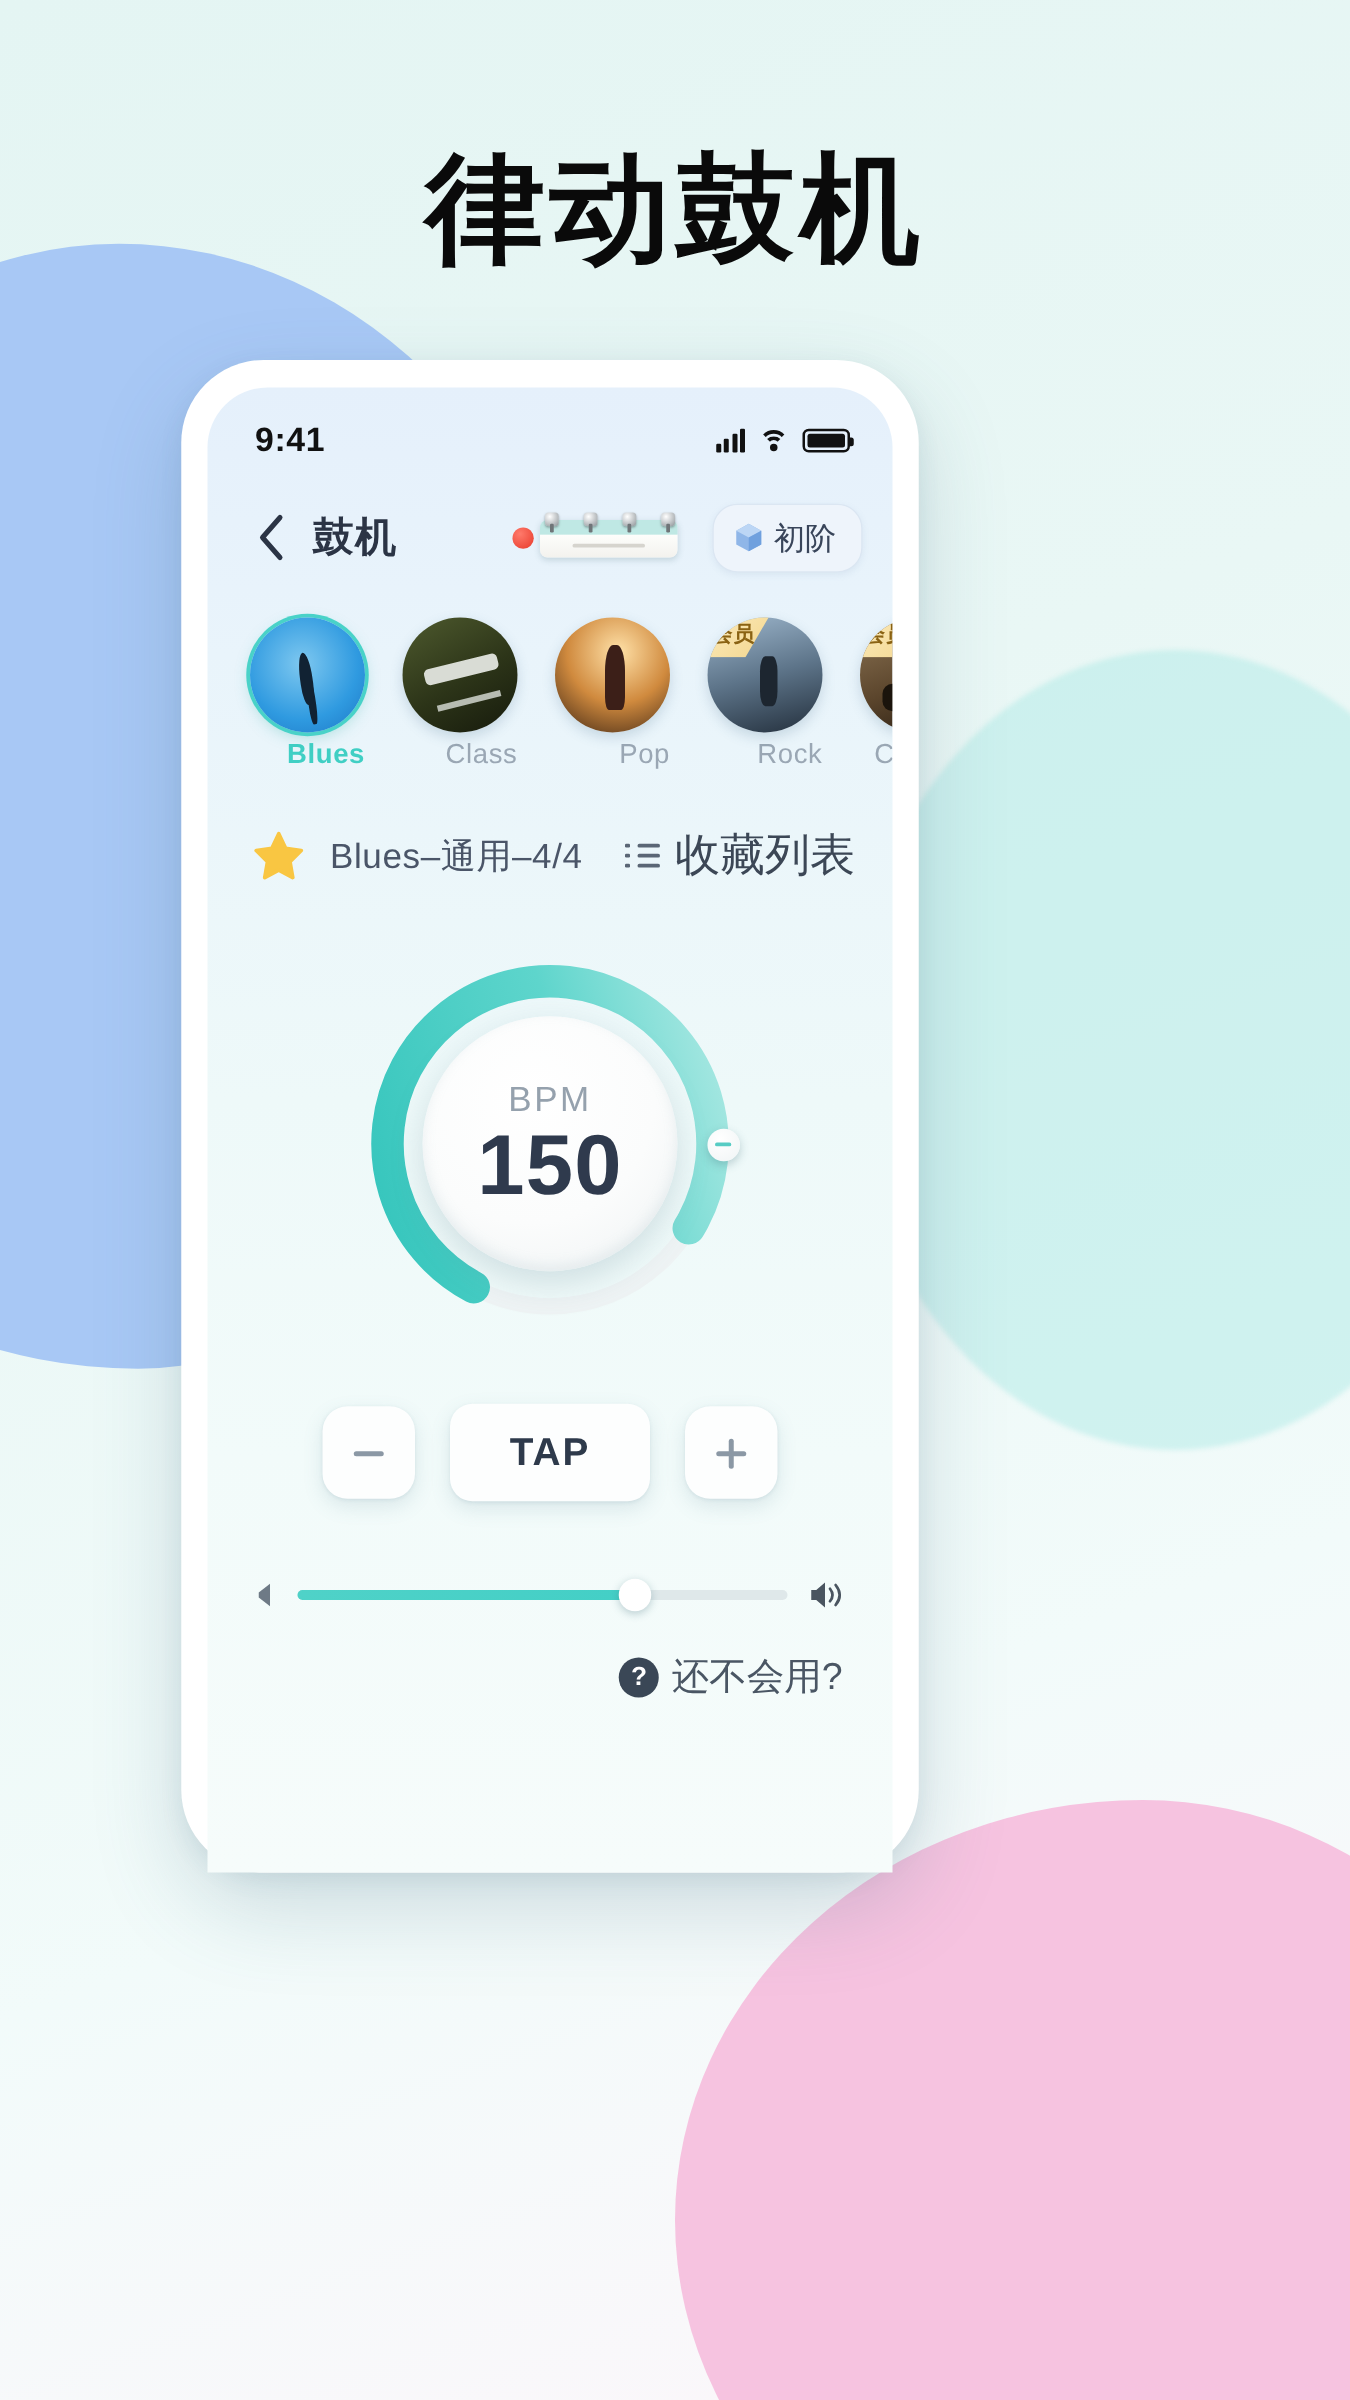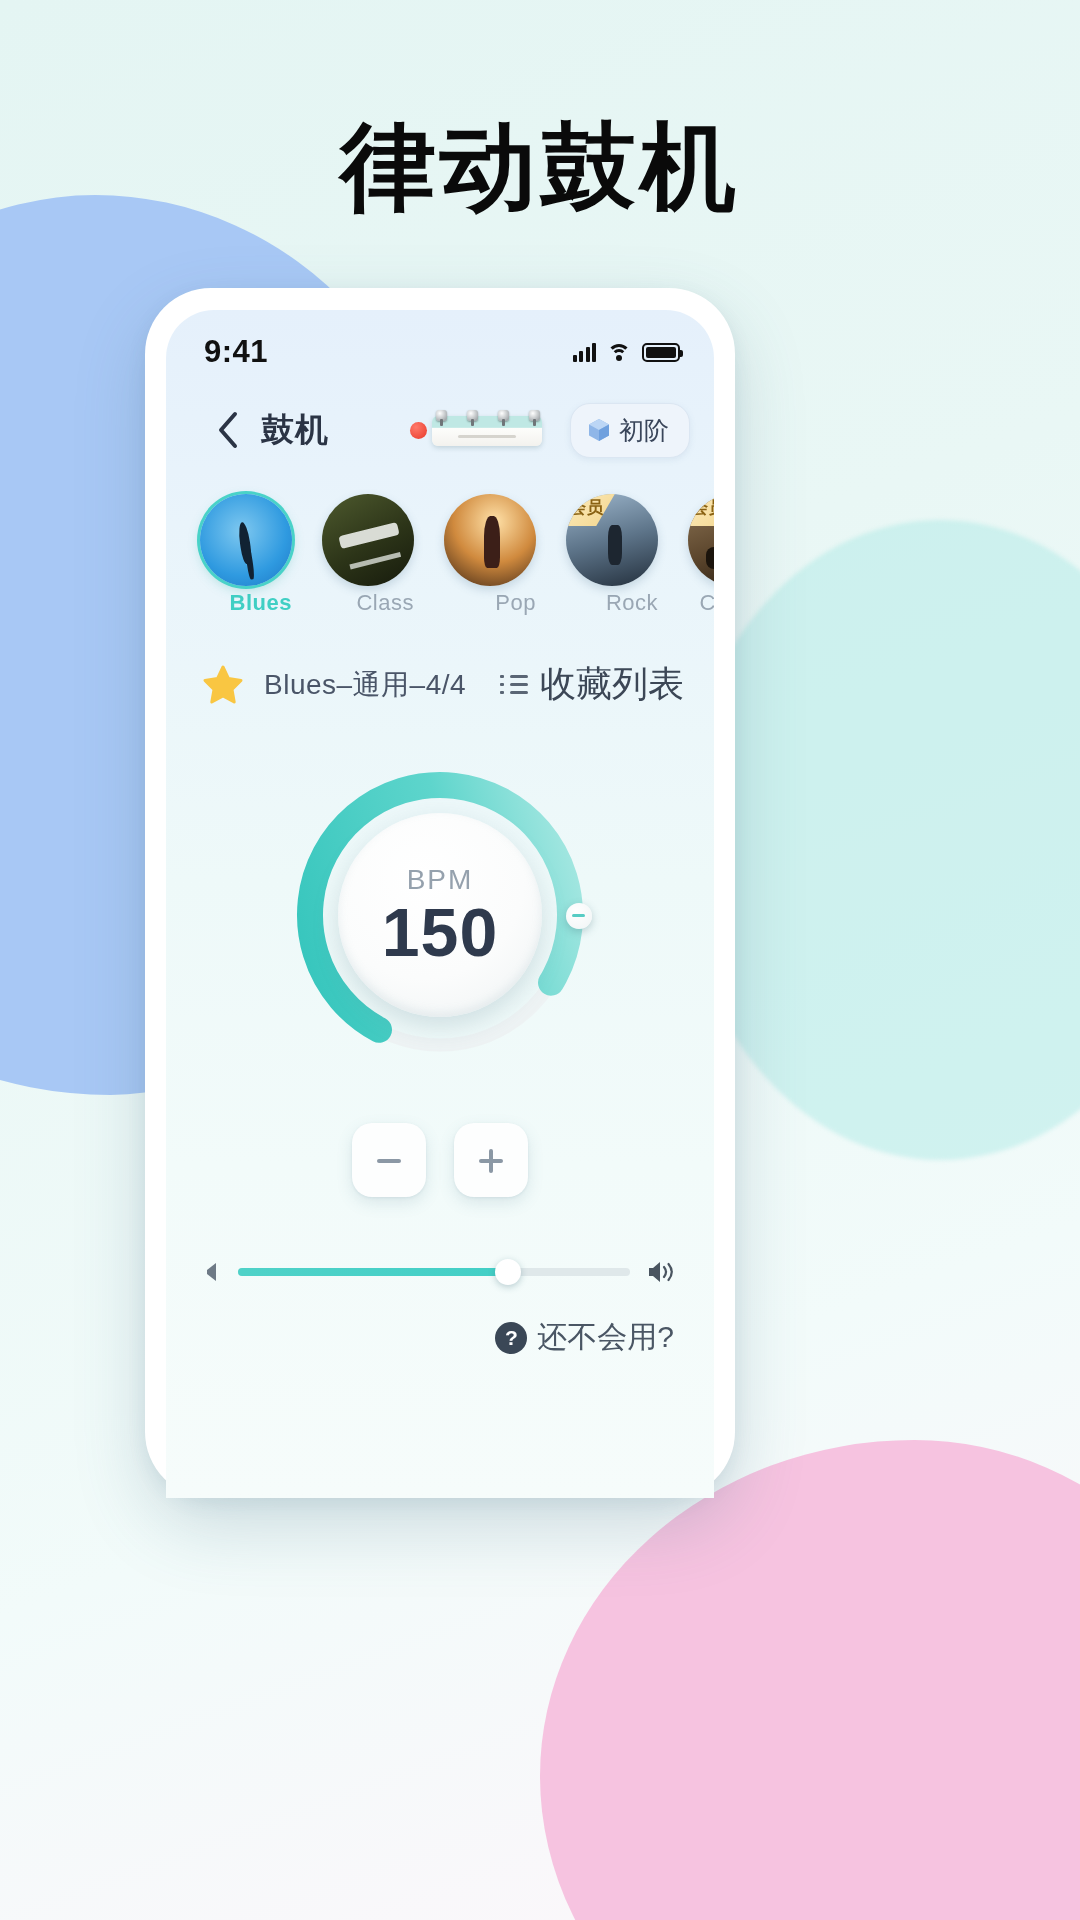--- a/index.html
+++ b/index.html
@@ -72,21 +72,21 @@
   }
 
   
   .statusbar {
     height: 72px;
     display: flex; align-items: center;
     justify-content: space-between;
     padding: 12px 34px 0 38px;
   }
   .status-time {
-    font-size: 31px; font-weight: 700; color: #111;
+    font-size: 27px; font-weight: 700; color: #111;
     letter-spacing: .5px;
   }
   .status-icons { display: flex; align-items: center; gap: 11px; }
   .bars { display: flex; align-items: flex-end; gap: 2.5px; height: 19px; }
   .bars i { width: 4px; background: #111; border-radius: 1px; display:block; }
   .bars i:nth-child(1){height:7px}
   .bars i:nth-child(2){height:11px}
   .bars i:nth-child(3){height:15px}
   .bars i:nth-child(4){height:19px}
   .wifi { width: 24px; height: 19px; position: relative; }
@@ -108,21 +108,21 @@
   .battery::after {
     content:''; position:absolute; right:-5px; top:5.5px;
     width:3px; height:7px; background:#111; border-radius:0 2px 2px 0;
   }
   .battery i { display:block; height:100%; background:#111; border-radius:2px; }
 
   
   .navbar {
     height: 96px;
     display: flex; align-items: center;
-    padding: 0 24px 0 41px;
+    padding: 0 24px 0 30px;
     gap: 14px;
   }
   .back-icon {
     width: 40px; height: 44px;
     display:flex; align-items:center; justify-content:center;
     cursor: pointer;
   }
   .nav-title {
     font-size: 33px; font-weight: 600; color: #2b3445;
     letter-spacing: 1px;
@@ -516,20 +516,21 @@
       <div class="knob"></div>
     </div>
   </div>
 
   <div class="tap-row">
     <div class="sq-btn">
       <div class="glyph">
             <i class="minus-h"></i>
           </div>
     </div>
+    <div class="tap-btn">TAP</div>
     <div class="sq-btn">
       <div class="glyph">
             <i class="plus-h"></i>
             <i class="plus-v"></i>
           </div>
     </div>
   </div>
 
   <div class="vol-row">
     <svg class="vol-min" viewBox="0 0 18 22">

